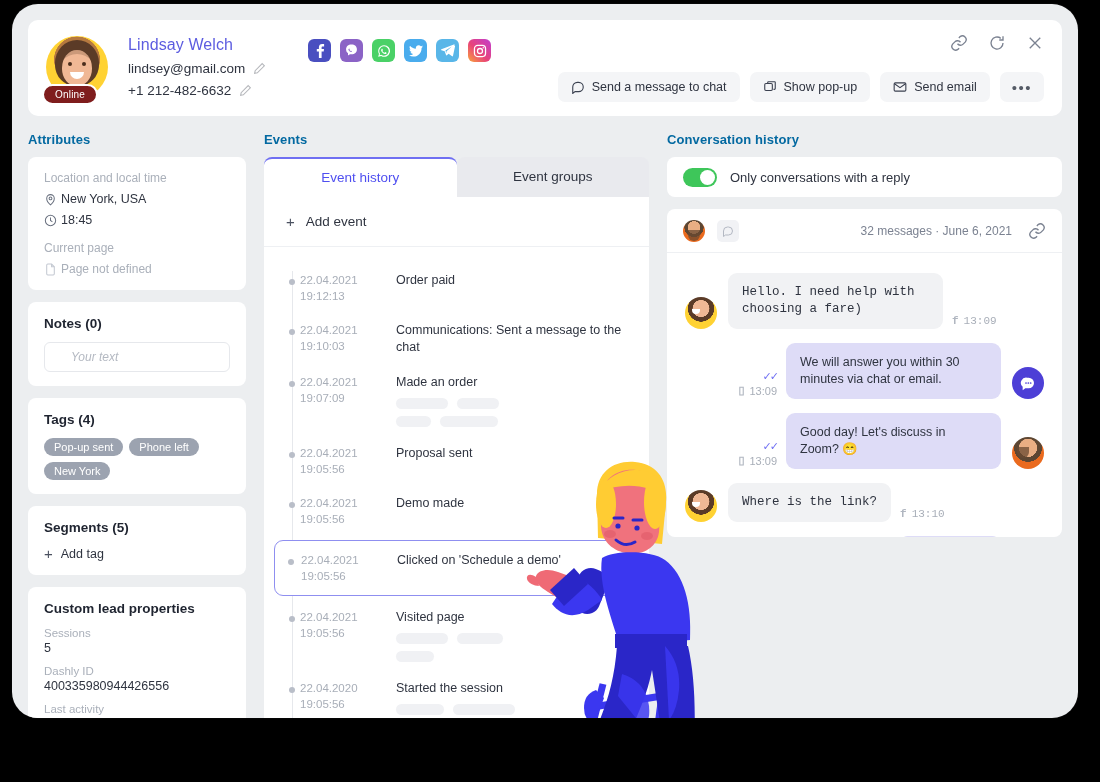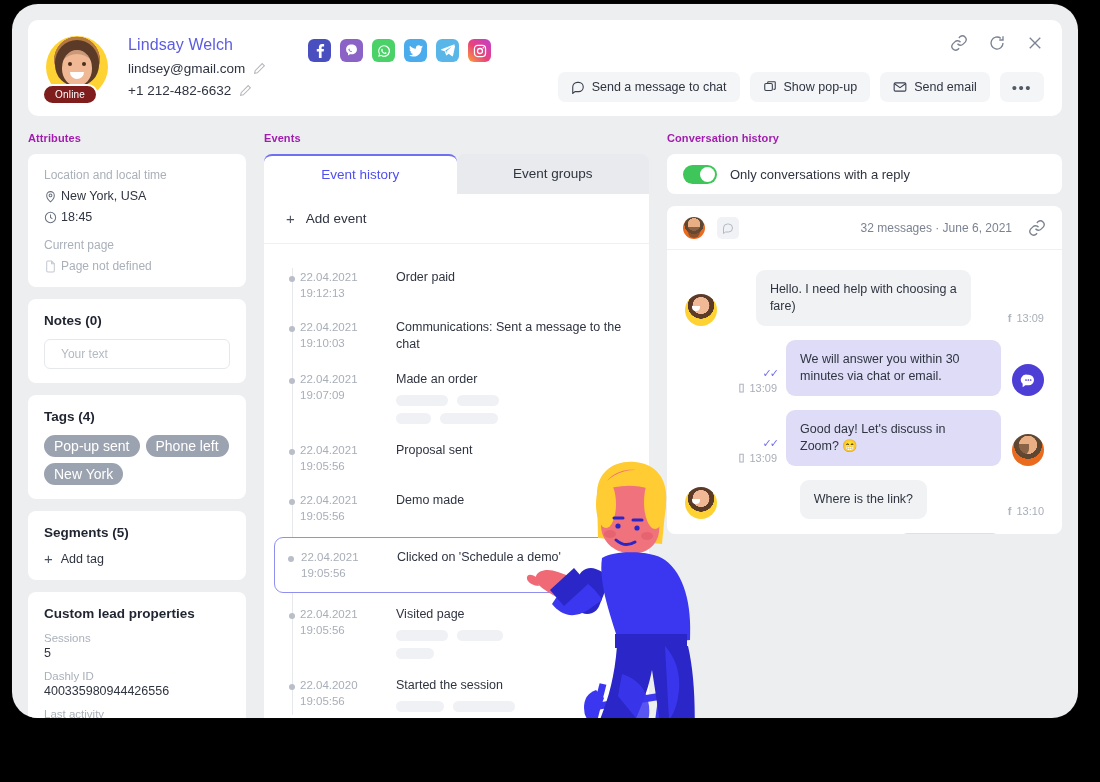--- a/index.html
+++ b/index.html
@@ -80,38 +80,38 @@
     height: 30px; padding: 0 13px; display: flex; align-items: center; gap: 7px;
     font-family: "Liberation Sans", sans-serif; font-size: 12.5px; color: #2f3440; cursor: pointer;
   }
   .act.dots { padding: 0 12px; letter-spacing: 1.5px; font-size: 15px; color: #555b66; }
 
   
   .cols { display: flex; gap: 18px; margin-top: 16px; }
   .col-attributes { width: 218px; flex: 0 0 218px; }
   .col-events { width: 385px; flex: 0 0 385px; }
   .col-chat { flex: 1 1 auto; }
-  .col-title { font-size: 11px; font-weight: bold; color: #a21caf; margin-bottom: 10px; letter-spacing: .1px; }
+  .col-title { font-size: 13px; font-weight: bold; color: #0369a1; margin-bottom: 10px; letter-spacing: .1px; }
 
   .panel { background: #fff; border-radius: 8px; padding: 14px 16px; margin-bottom: 12px; }
   .muted { color: #aab0ba; font-size: 12px; }
   .val { color: #2f3440; font-size: 12.5px; }
   .row-ic { display: flex; align-items: center; gap: 4px; margin-top: 7px; }
   .row-ic svg { flex: 0 0 auto; color: #6b7280; }
 
   .panel-h { font-size: 13.5px; font-weight: bold; color: #1f2430; margin-bottom: 11px; }
   .note-input {
     width: 100%; height: 30px; border: 1px solid #e6e8ec; border-radius: 6px;
-    padding: 0 16px; font-size: 12px; color: #2f3440;
-    font-family: "Liberation Sans", sans-serif; outline: none;
+    padding: 0 26px; font-size: 12px; color: #2f3440;
+    font-family: "Liberation Sans", sans-serif; outline: none; font-style: italic;
   }
   .note-input::placeholder { color: #b4b9c2; }
 
   .tags { display: flex; flex-wrap: wrap; gap: 6px; }
-  .tag { background: #9ca3b0; color: #fff; font-size: 14px; padding: 3px 10px; border-radius: 11px; text-align: center; }
+  .tag { background: #9ca3b0; color: #fff; font-size: 11px; padding: 3px 10px; border-radius: 11px; text-align: center; }
 
   .addtag { display: flex; align-items: center; gap: 8px; color: #2f3440; font-size: 12.5px; cursor: pointer; }
   .plus { font-size: 15px; color: #4b5160; line-height: 1; }
 
   .prop-k { color: #aab0ba; font-size: 11.5px; margin-top: 10px; }
   .prop-v { color: #2f3440; font-size: 12.5px; margin-top: 2px; }
   .prop-k:first-of-type { margin-top: 0; }
 
   
   .tabs { display: flex; }
@@ -160,21 +160,21 @@
     background: radial-gradient(circle at 50% 36%, #f0b895 0 32%, #5b3b27 33% 50%, #ffd233 51% 100%);
     position: relative; overflow: hidden;
   }
   .ava-woman::after { content:""; position:absolute; left:7px; top:12px; width:8px; height:5px; border-radius:0 0 8px 8px; background:#fff;}
   .chat-bubble-ic { width: 22px; height: 22px; border-radius: 5px; background: #f1f2f5; display: flex; align-items: center; justify-content: center; margin-left: 12px; color: #b3b8c2; }
   .chat-meta { margin-left: auto; display: flex; align-items: center; gap: 16px; }
   .chat-meta-txt { font-size: 12px; color: #7b8291; }
   .chat-body { flex: 1; padding: 20px 18px 10px 18px; overflow: hidden; }
 
   .msg { display: flex; align-items: flex-end; margin-bottom: 14px; }
-  .msg.in { justify-content: space-between; }
+  .msg.in { justify-content: flex-start; font-family: Liberation Mono, monospace; }
   .msg.out { justify-content: flex-end; }
   .ava-md { width: 32px; height: 32px; border-radius: 50%; flex: 0 0 32px; }
   .bubble { max-width: 215px; padding: 11px 14px; font-size: 12.5px; line-height: 17px; border-radius: 9px; }
   .bubble.grey { background: #f1f2f4; color: #2f3440; }
   .bubble.violet { background: #dedcf7; color: #2f3440; }
   .msg.in .bubble { margin-left: 11px; }
   .msg.out .bubble { margin-right: 11px; }
   .stamp { display: flex; align-items: center; gap: 5px; font-size: 11px; color: #a8aeb8; }
   .msg.in .stamp { margin-left: 9px; align-self: flex-end; margin-bottom: 2px; }
   .msg.out .stamp { margin-right: 9px; align-self: flex-end; margin-bottom: 2px; flex-direction: column; align-items: flex-end; gap: 1px; }

